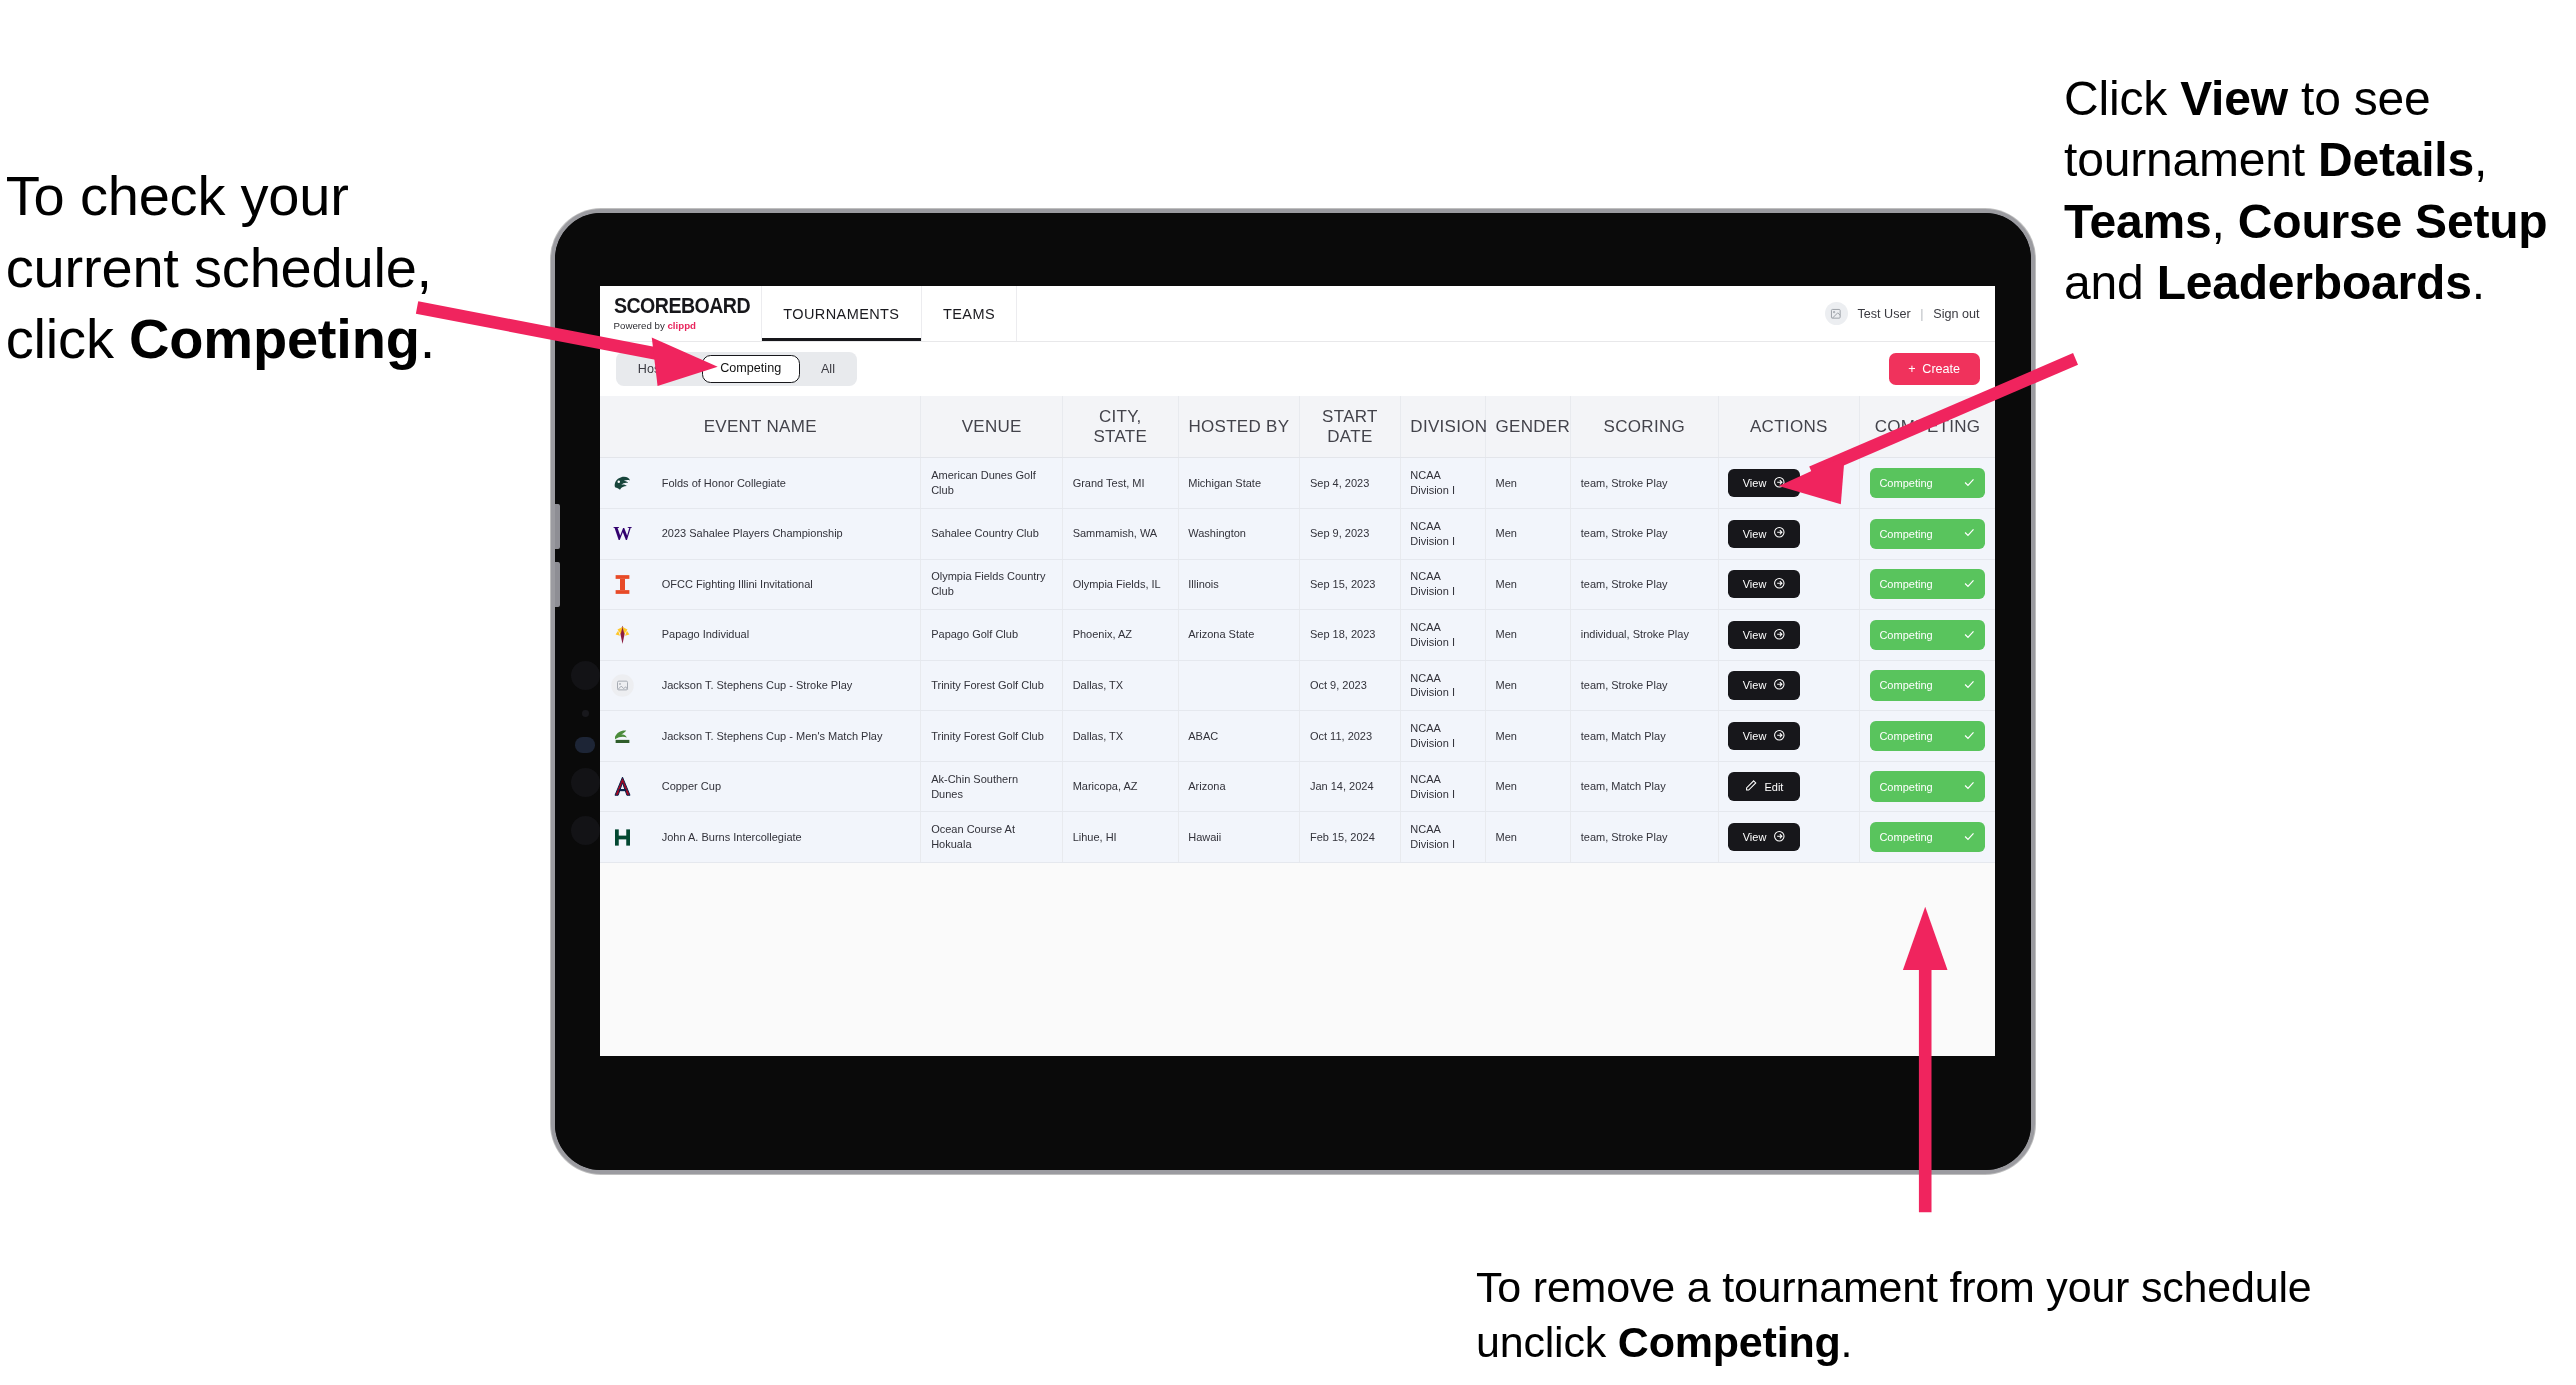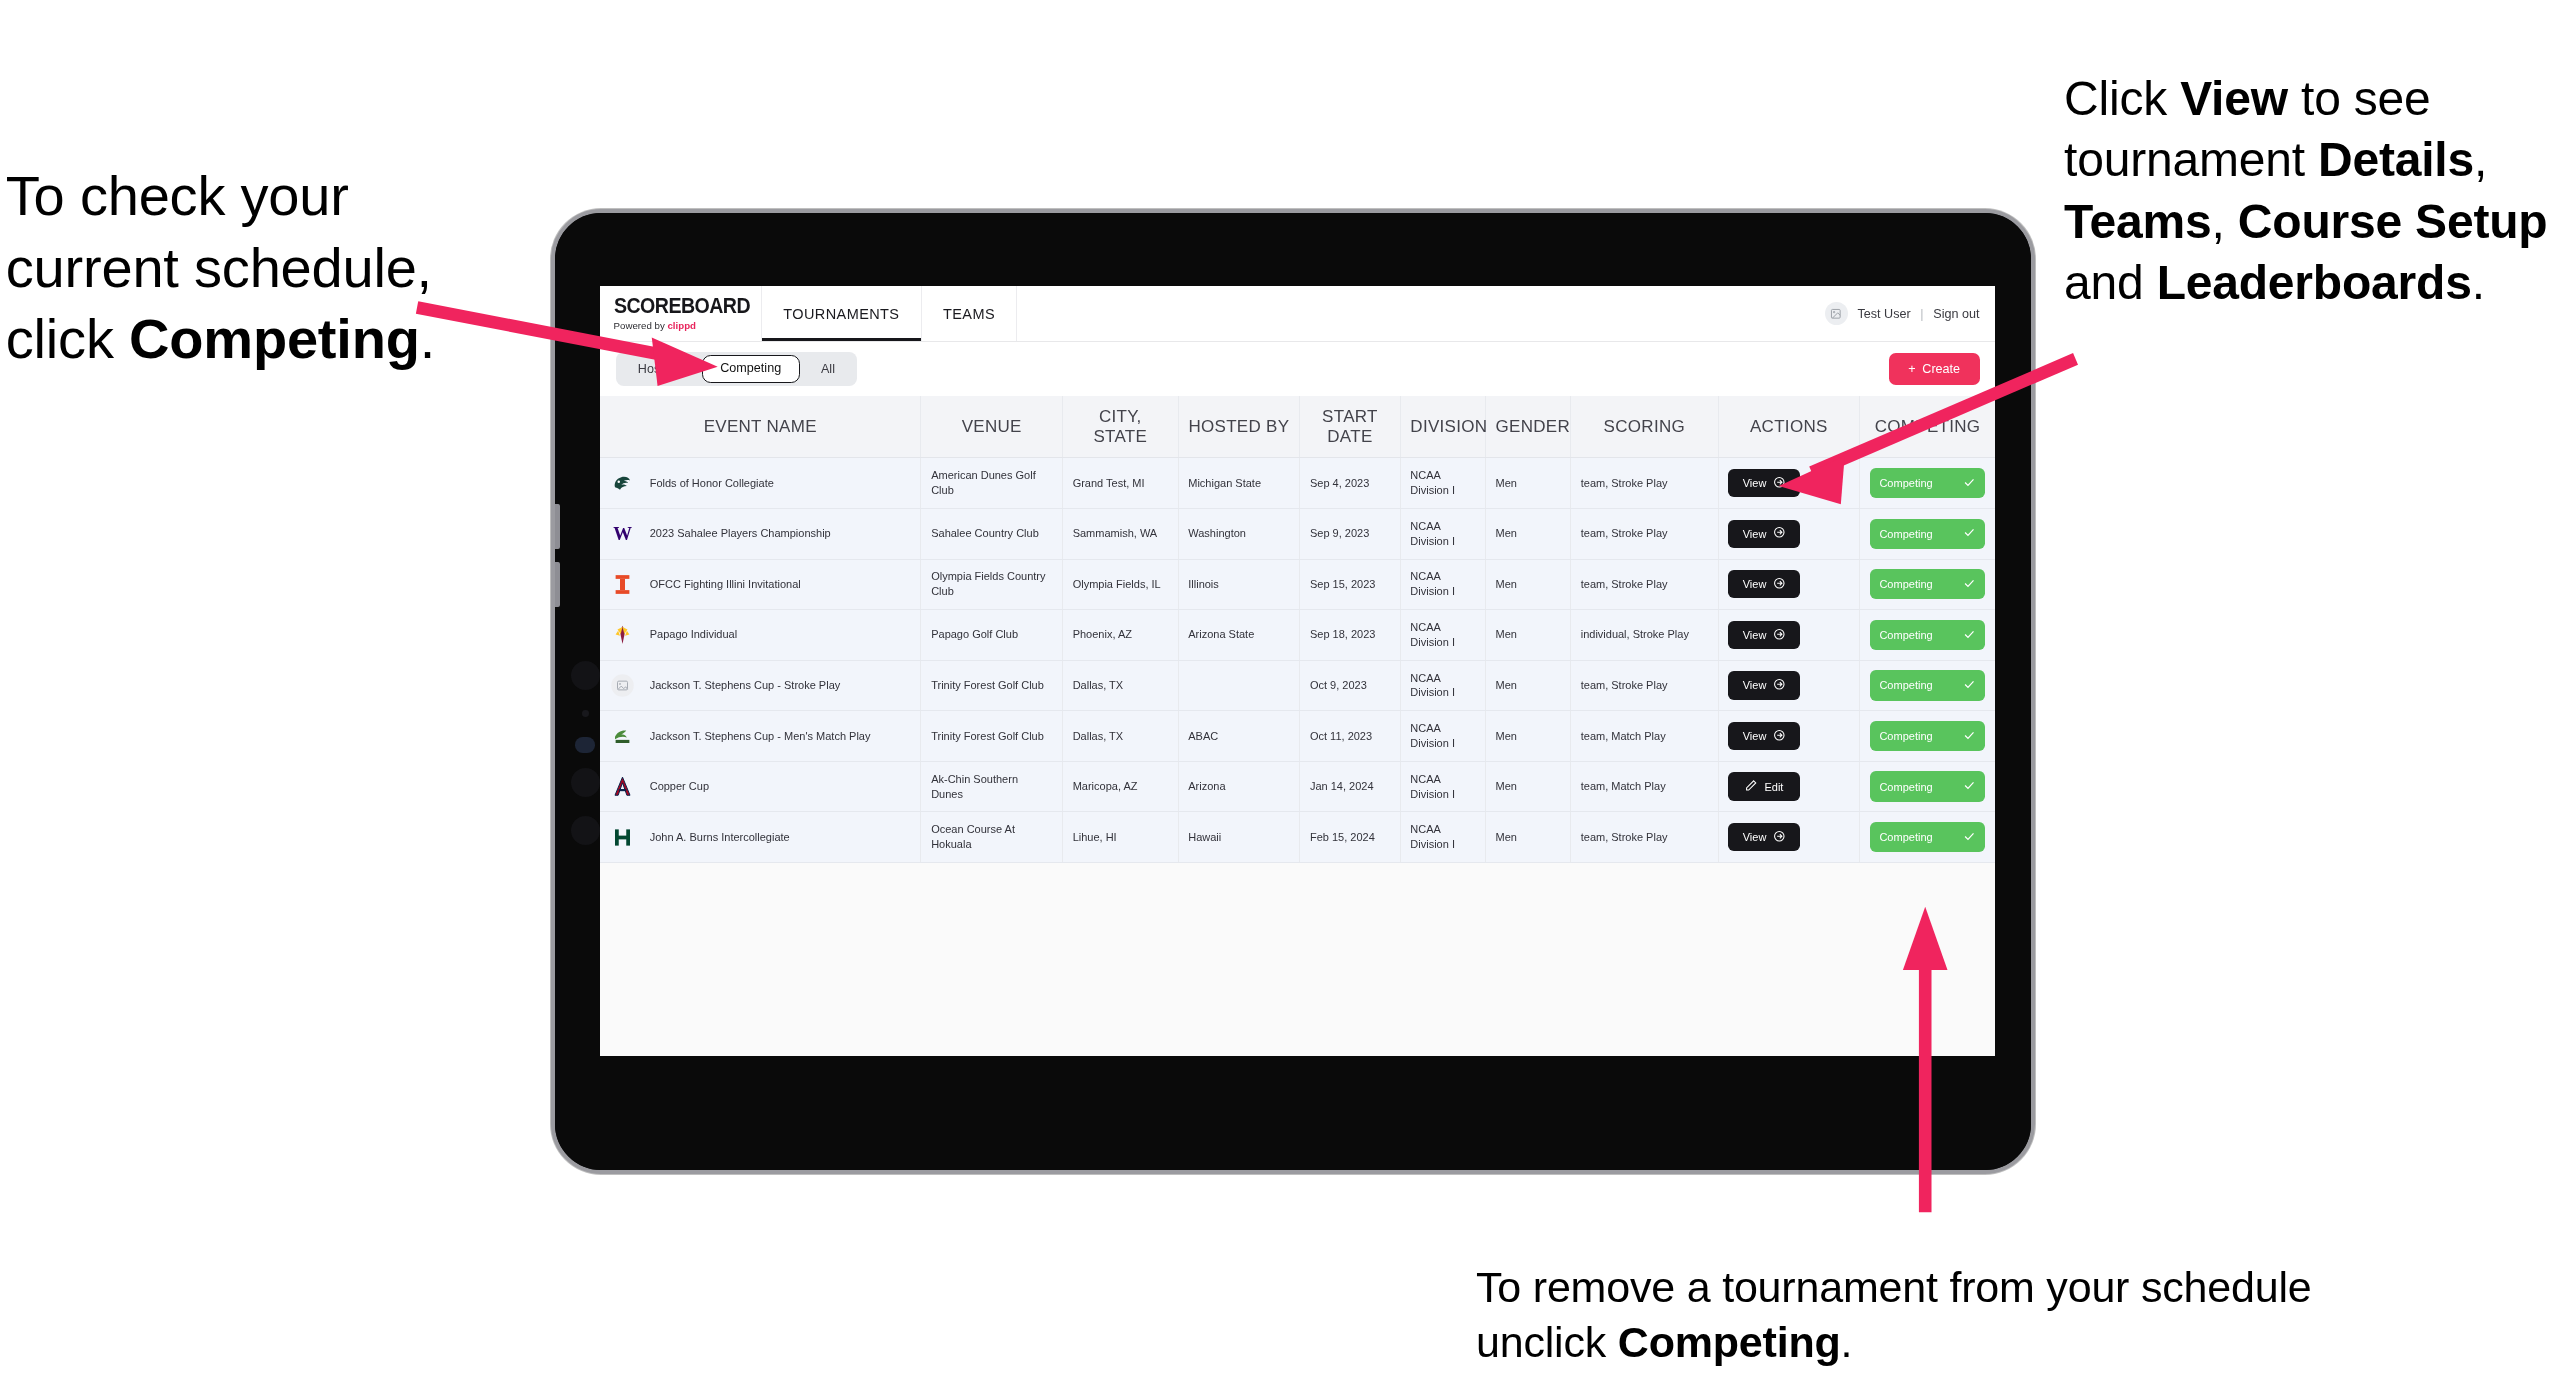--- a/index.html
+++ b/index.html
@@ -130,21 +130,21 @@
     text-align:center; padding: 10.7px 9.7px; letter-spacing:0.3px;
     border-bottom:1px solid #e3e5ea; border-right:1px solid #e8eaee;
     text-transform: uppercase;
   }
   table.tourn td {
     background:#f2f5fb; color:#32323a; font-size:11px; padding: 9.7px 9.7px;
     border-bottom:1px solid #e5e8ee; border-right:1px solid #e8eaee;
     vertical-align: middle; line-height:1.35;
   }
   table.tourn tr td:last-child, table.tourn tr th:last-child { border-right:none; }
-  .evt { display:flex; align-items:center; gap:15px; }
+  .evt { display:flex; align-items:center; gap:27px; }
   .logo { width:25px; height:25px; flex: 0 0 25px; display:flex; align-items:center; justify-content:center; }
   .view-btn {
     background:#17171b; color:#fff; font-size:11px; border-radius:5.8px;
     padding: 6.8px 10.7px; display:inline-flex; align-items:center; gap:6.8px;
     cursor:pointer; border:none; min-width: 72px; justify-content:center;
   }
   .competing-btn {
     background:#59c45d; color:#fff; font-size:11px; border-radius:5.8px;
     padding: 7.8px 9.7px; display:flex; align-items:center; justify-content:space-between;
     gap:9.7px; cursor:pointer; border:none; width: 100%;

